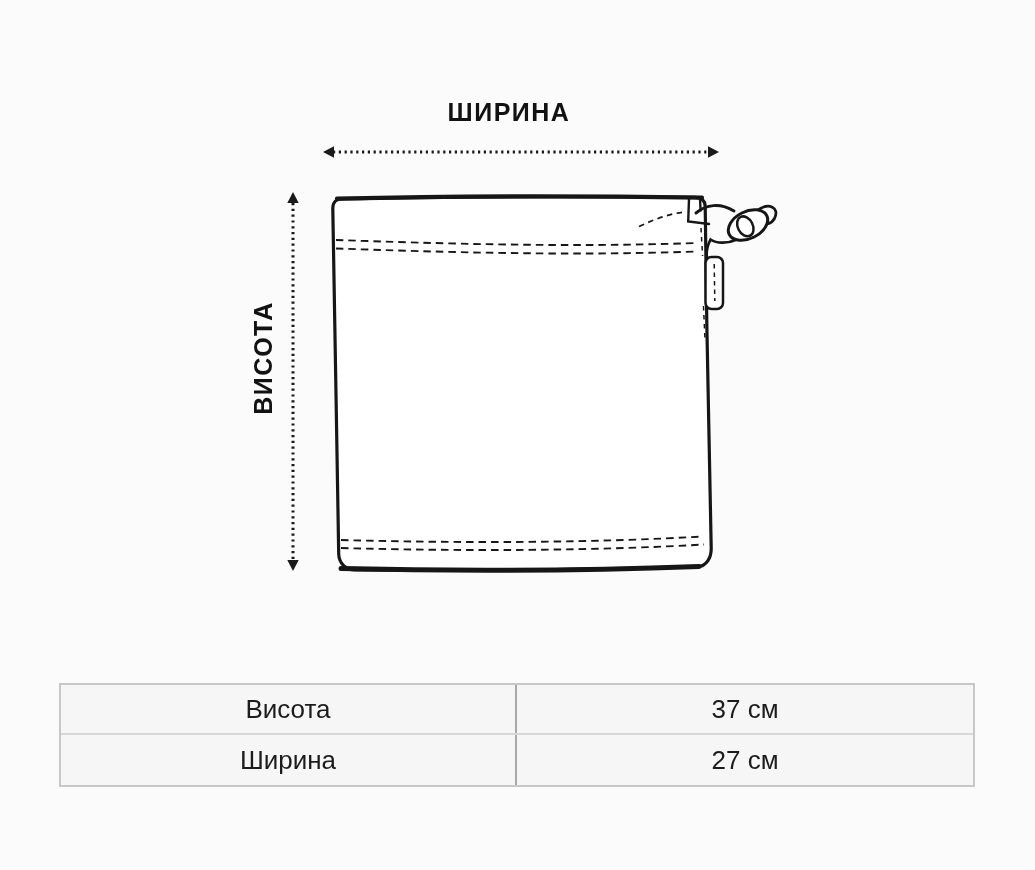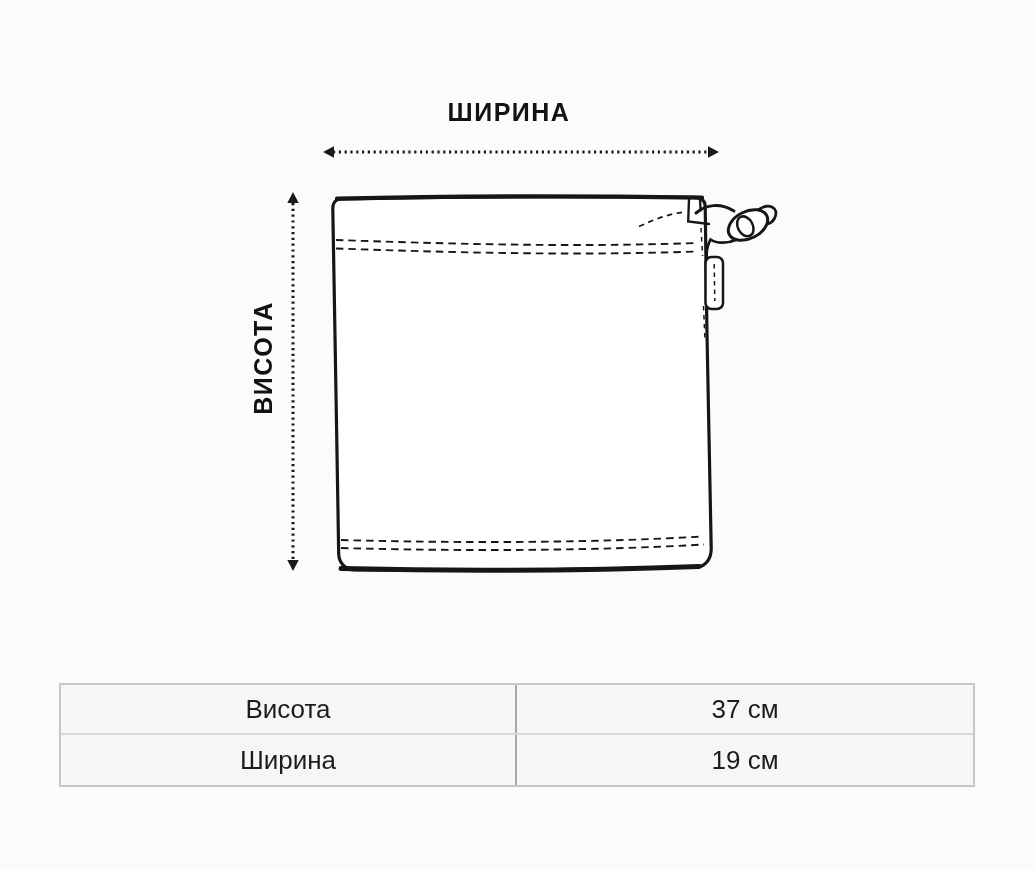--- a/index.html
+++ b/index.html
@@ -146,17 +146,17 @@
     </g>
   </svg>
 
   <div class="size-table">
     <div class="t-row first">
       <div class="t-cell label">Висота</div>
       <div class="t-cell value">37 см</div>
     </div>
     <div class="t-row">
       <div class="t-cell label">Ширина</div>
-      <div class="t-cell value">19 см</div>
+      <div class="t-cell value">27 см</div>
     </div>
   </div>
 
 </div>
 
 </body></html>

